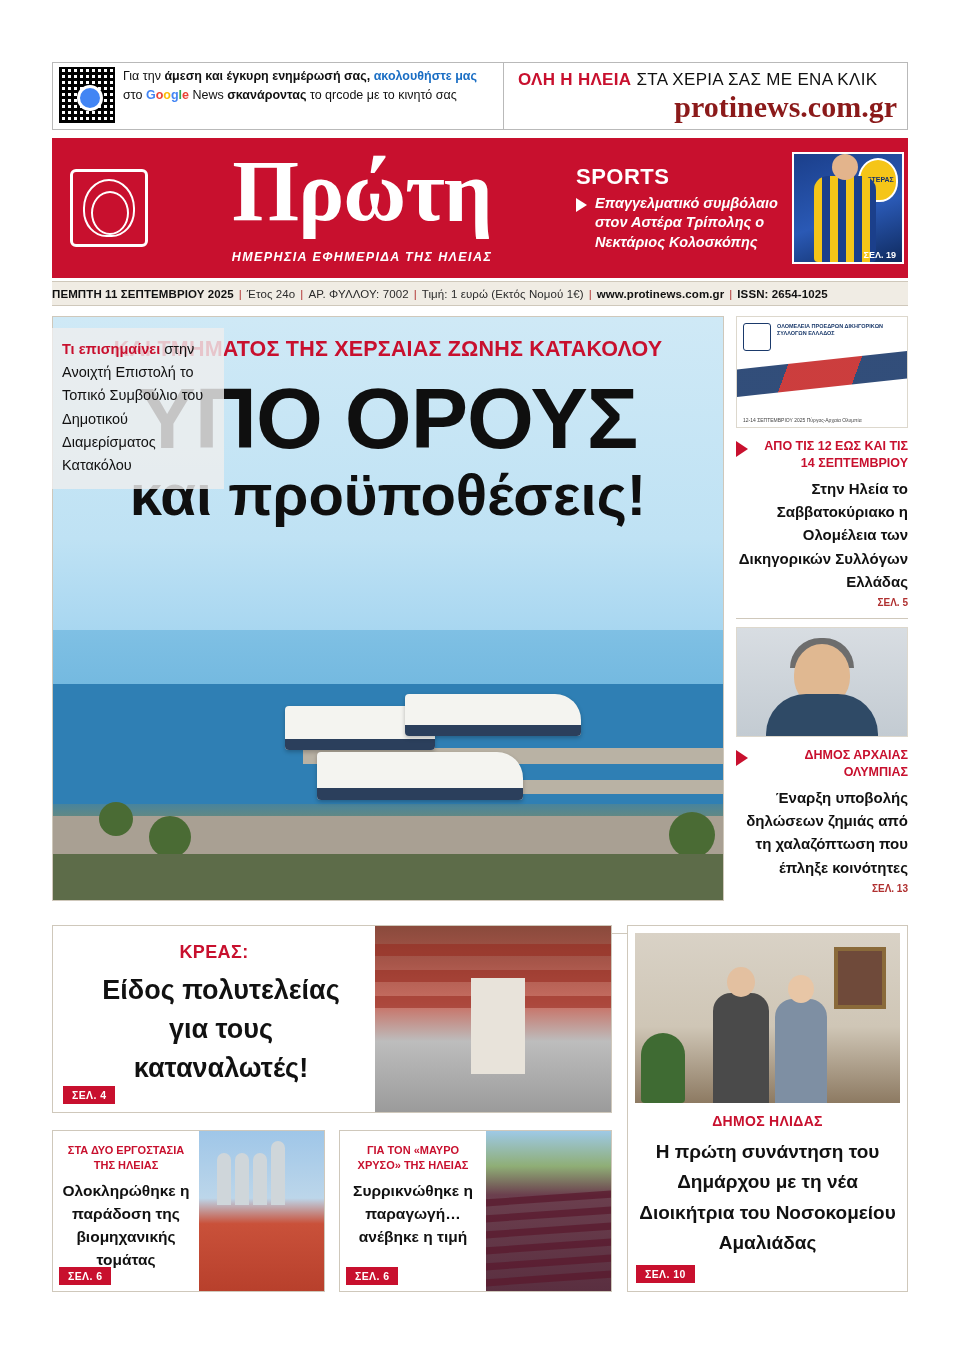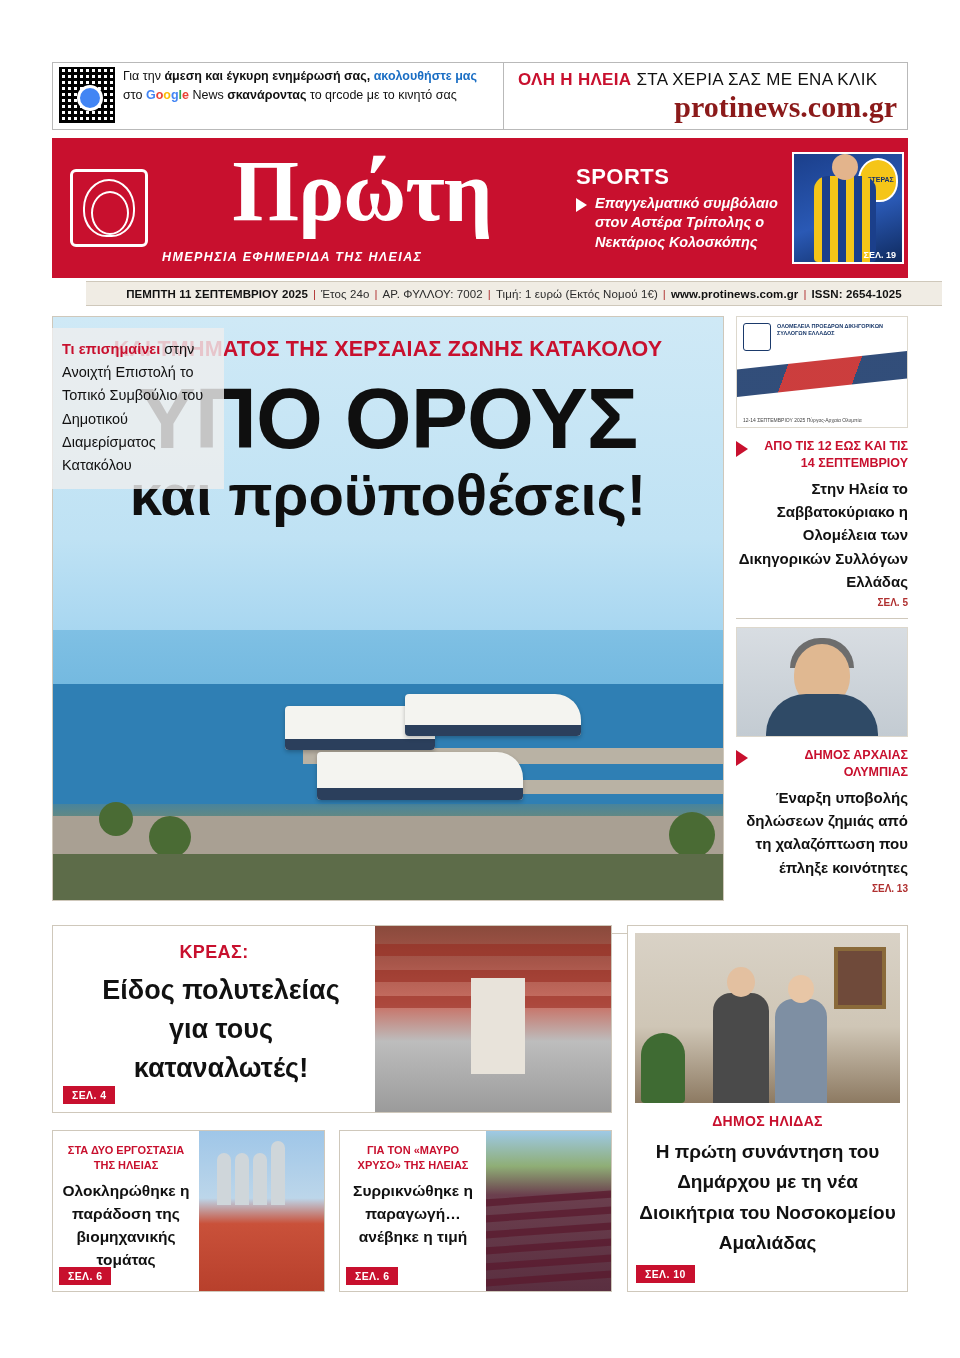--- a/index.html
+++ b/index.html
@@ -123,20 +123,21 @@
     color: #ffffff;
     line-height: .92;
     text-align: center;
     letter-spacing: -1px;
   }
   .paper-sub {
     font-size: 12.5px;
     font-weight: bold;
     font-style: italic;
     color: #ffffff;
+    text-align: center;
     letter-spacing: 1.4px;
     margin-top: 18px;
   }
   .sports-box {
     margin-left: 14px;
     color: #fff;
     width: 210px;
   }
   .sports-title {
     font-size: 22px;
@@ -200,26 +201,24 @@
   
   .infobar {
     position: absolute;
     left: 52px; top: 281px;
     width: 856px; height: 25px;
     background: #f0ece4;
     border-top: 1px solid #cfc8bb;
     border-bottom: 1px solid #cfc8bb;
     display: flex;
     align-items: center;
-    justify-content: center;
     font-size: 11.5px;
     color: #2b2b2b;
     letter-spacing: .1px;
     gap: 5px;
-    margin-left: 34px;
   }
   .infobar b { color: #111; }
   .infobar .sep { color: #b03030; }
 
   
   .lead {
     position: absolute;
     left: 52px; top: 316px;
     width: 672px; height: 585px;
     border: 1px solid #cfc8bb;

